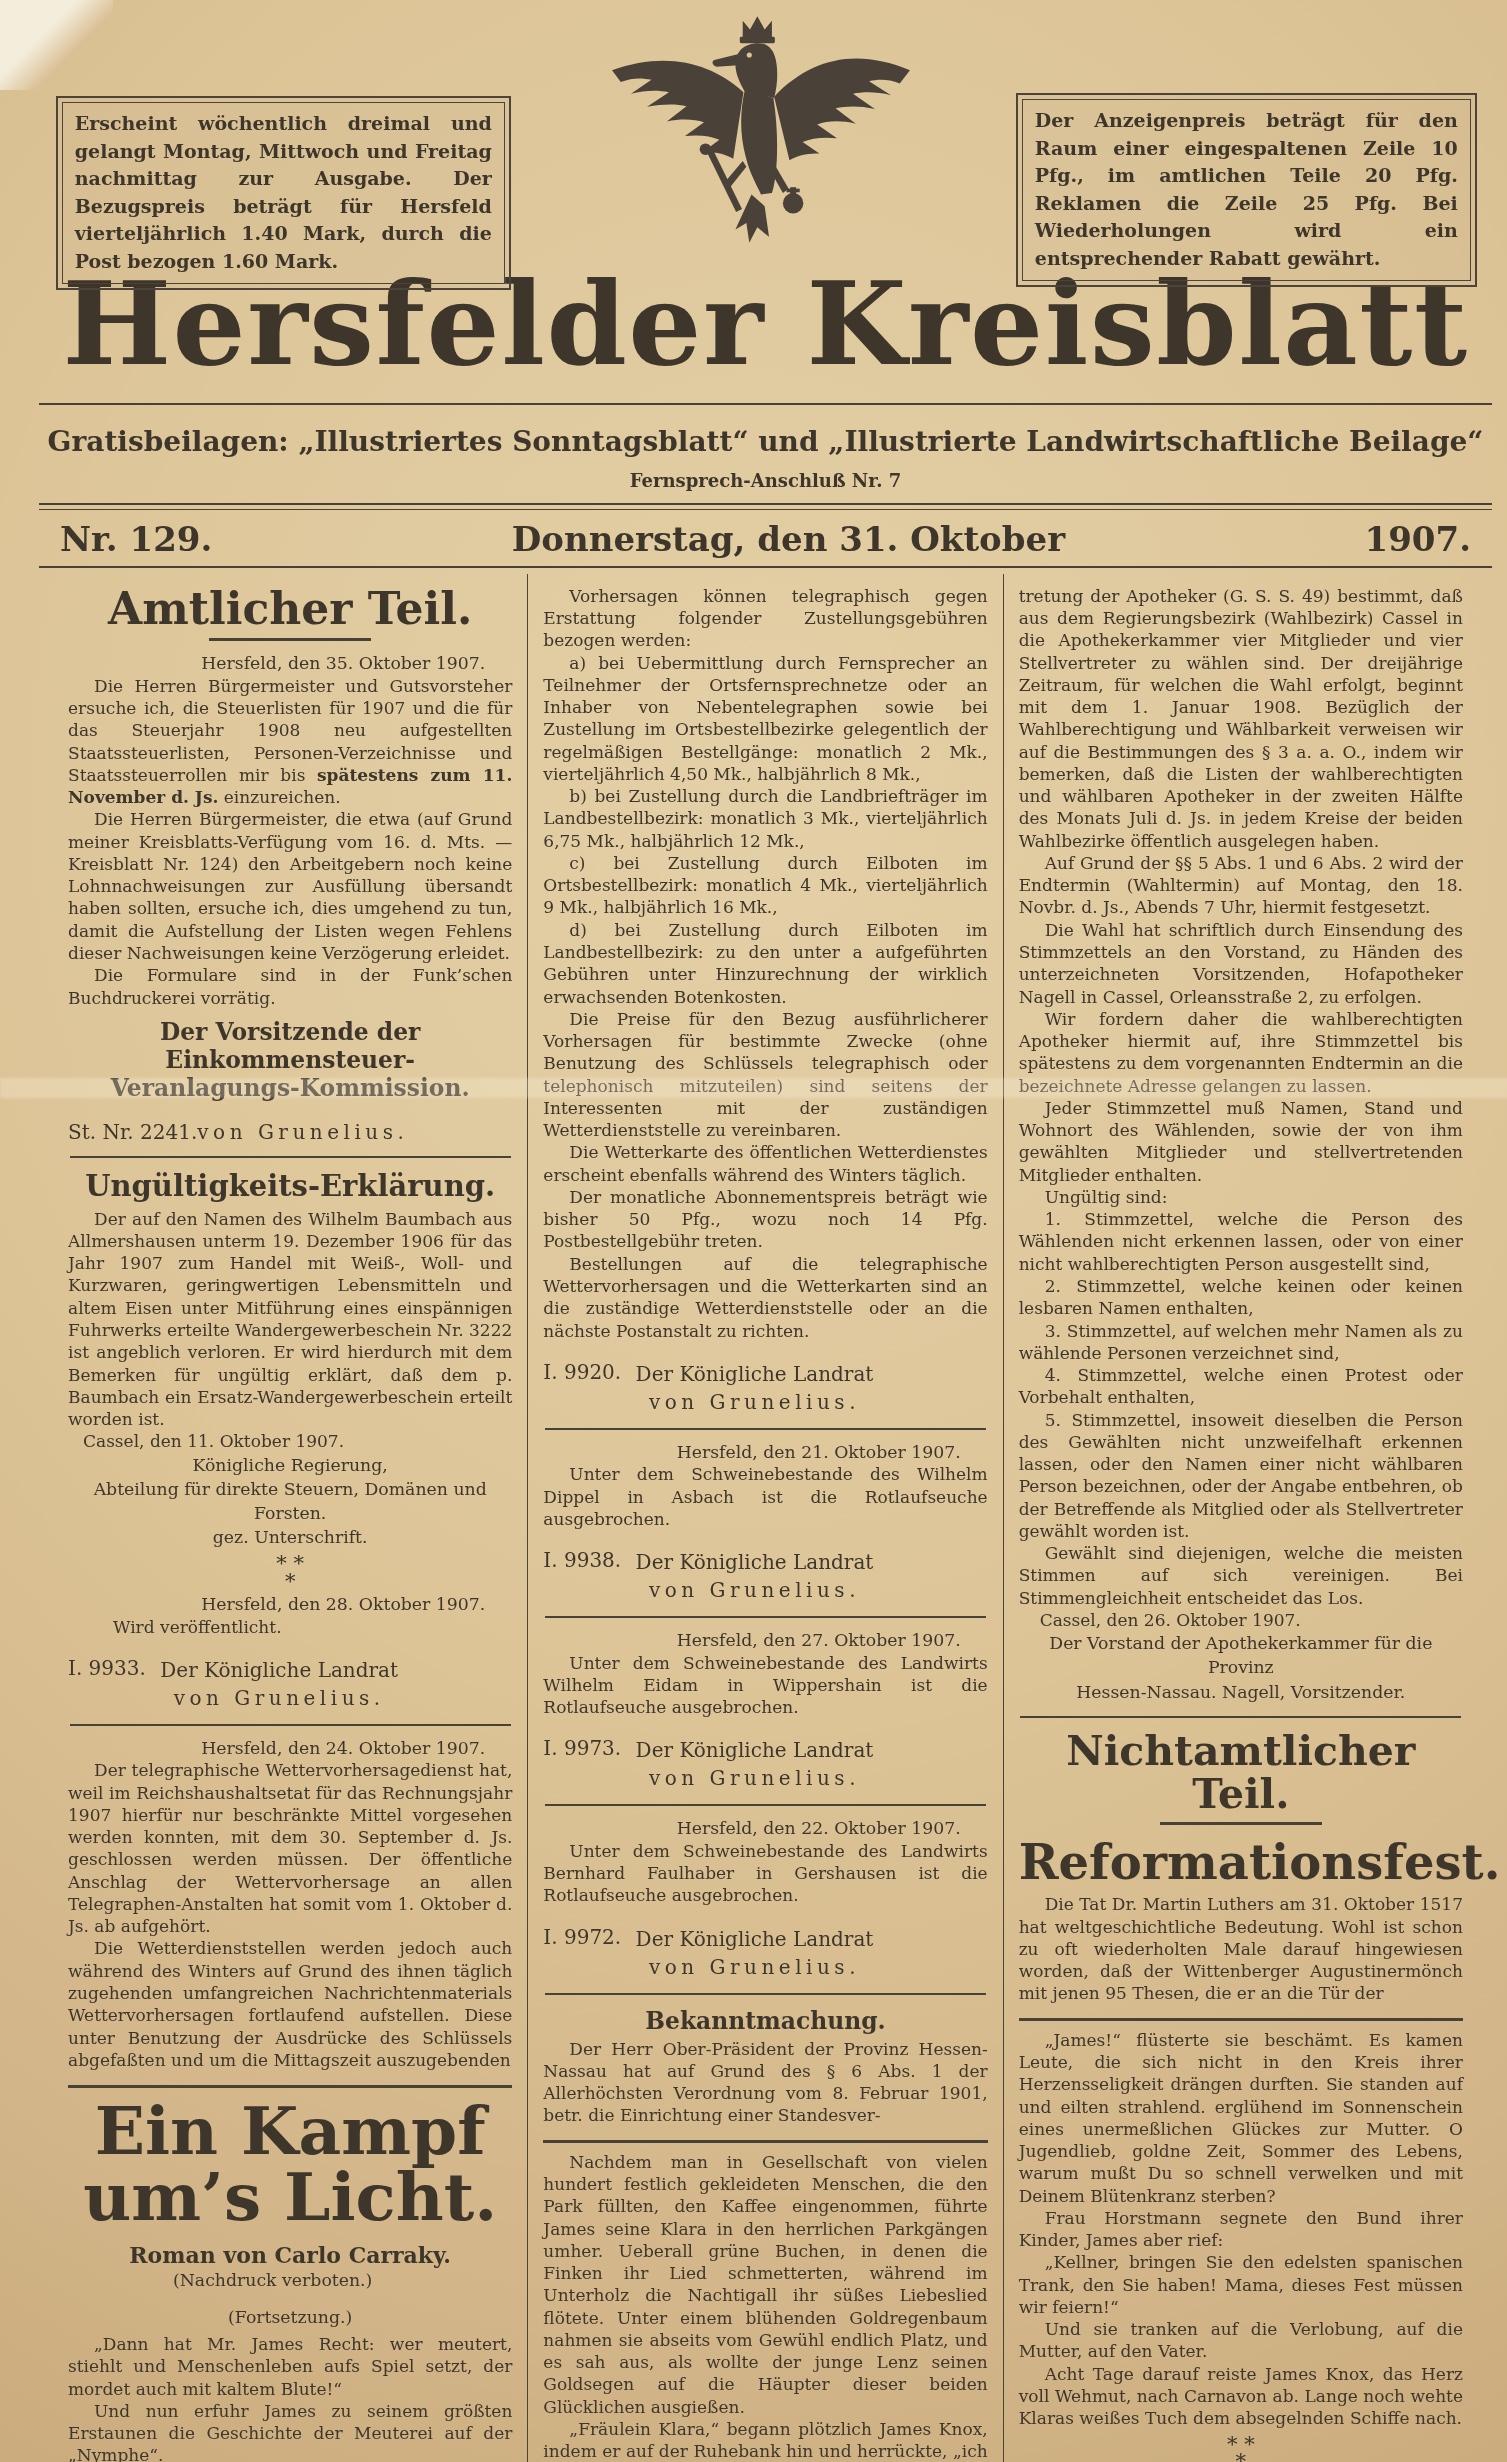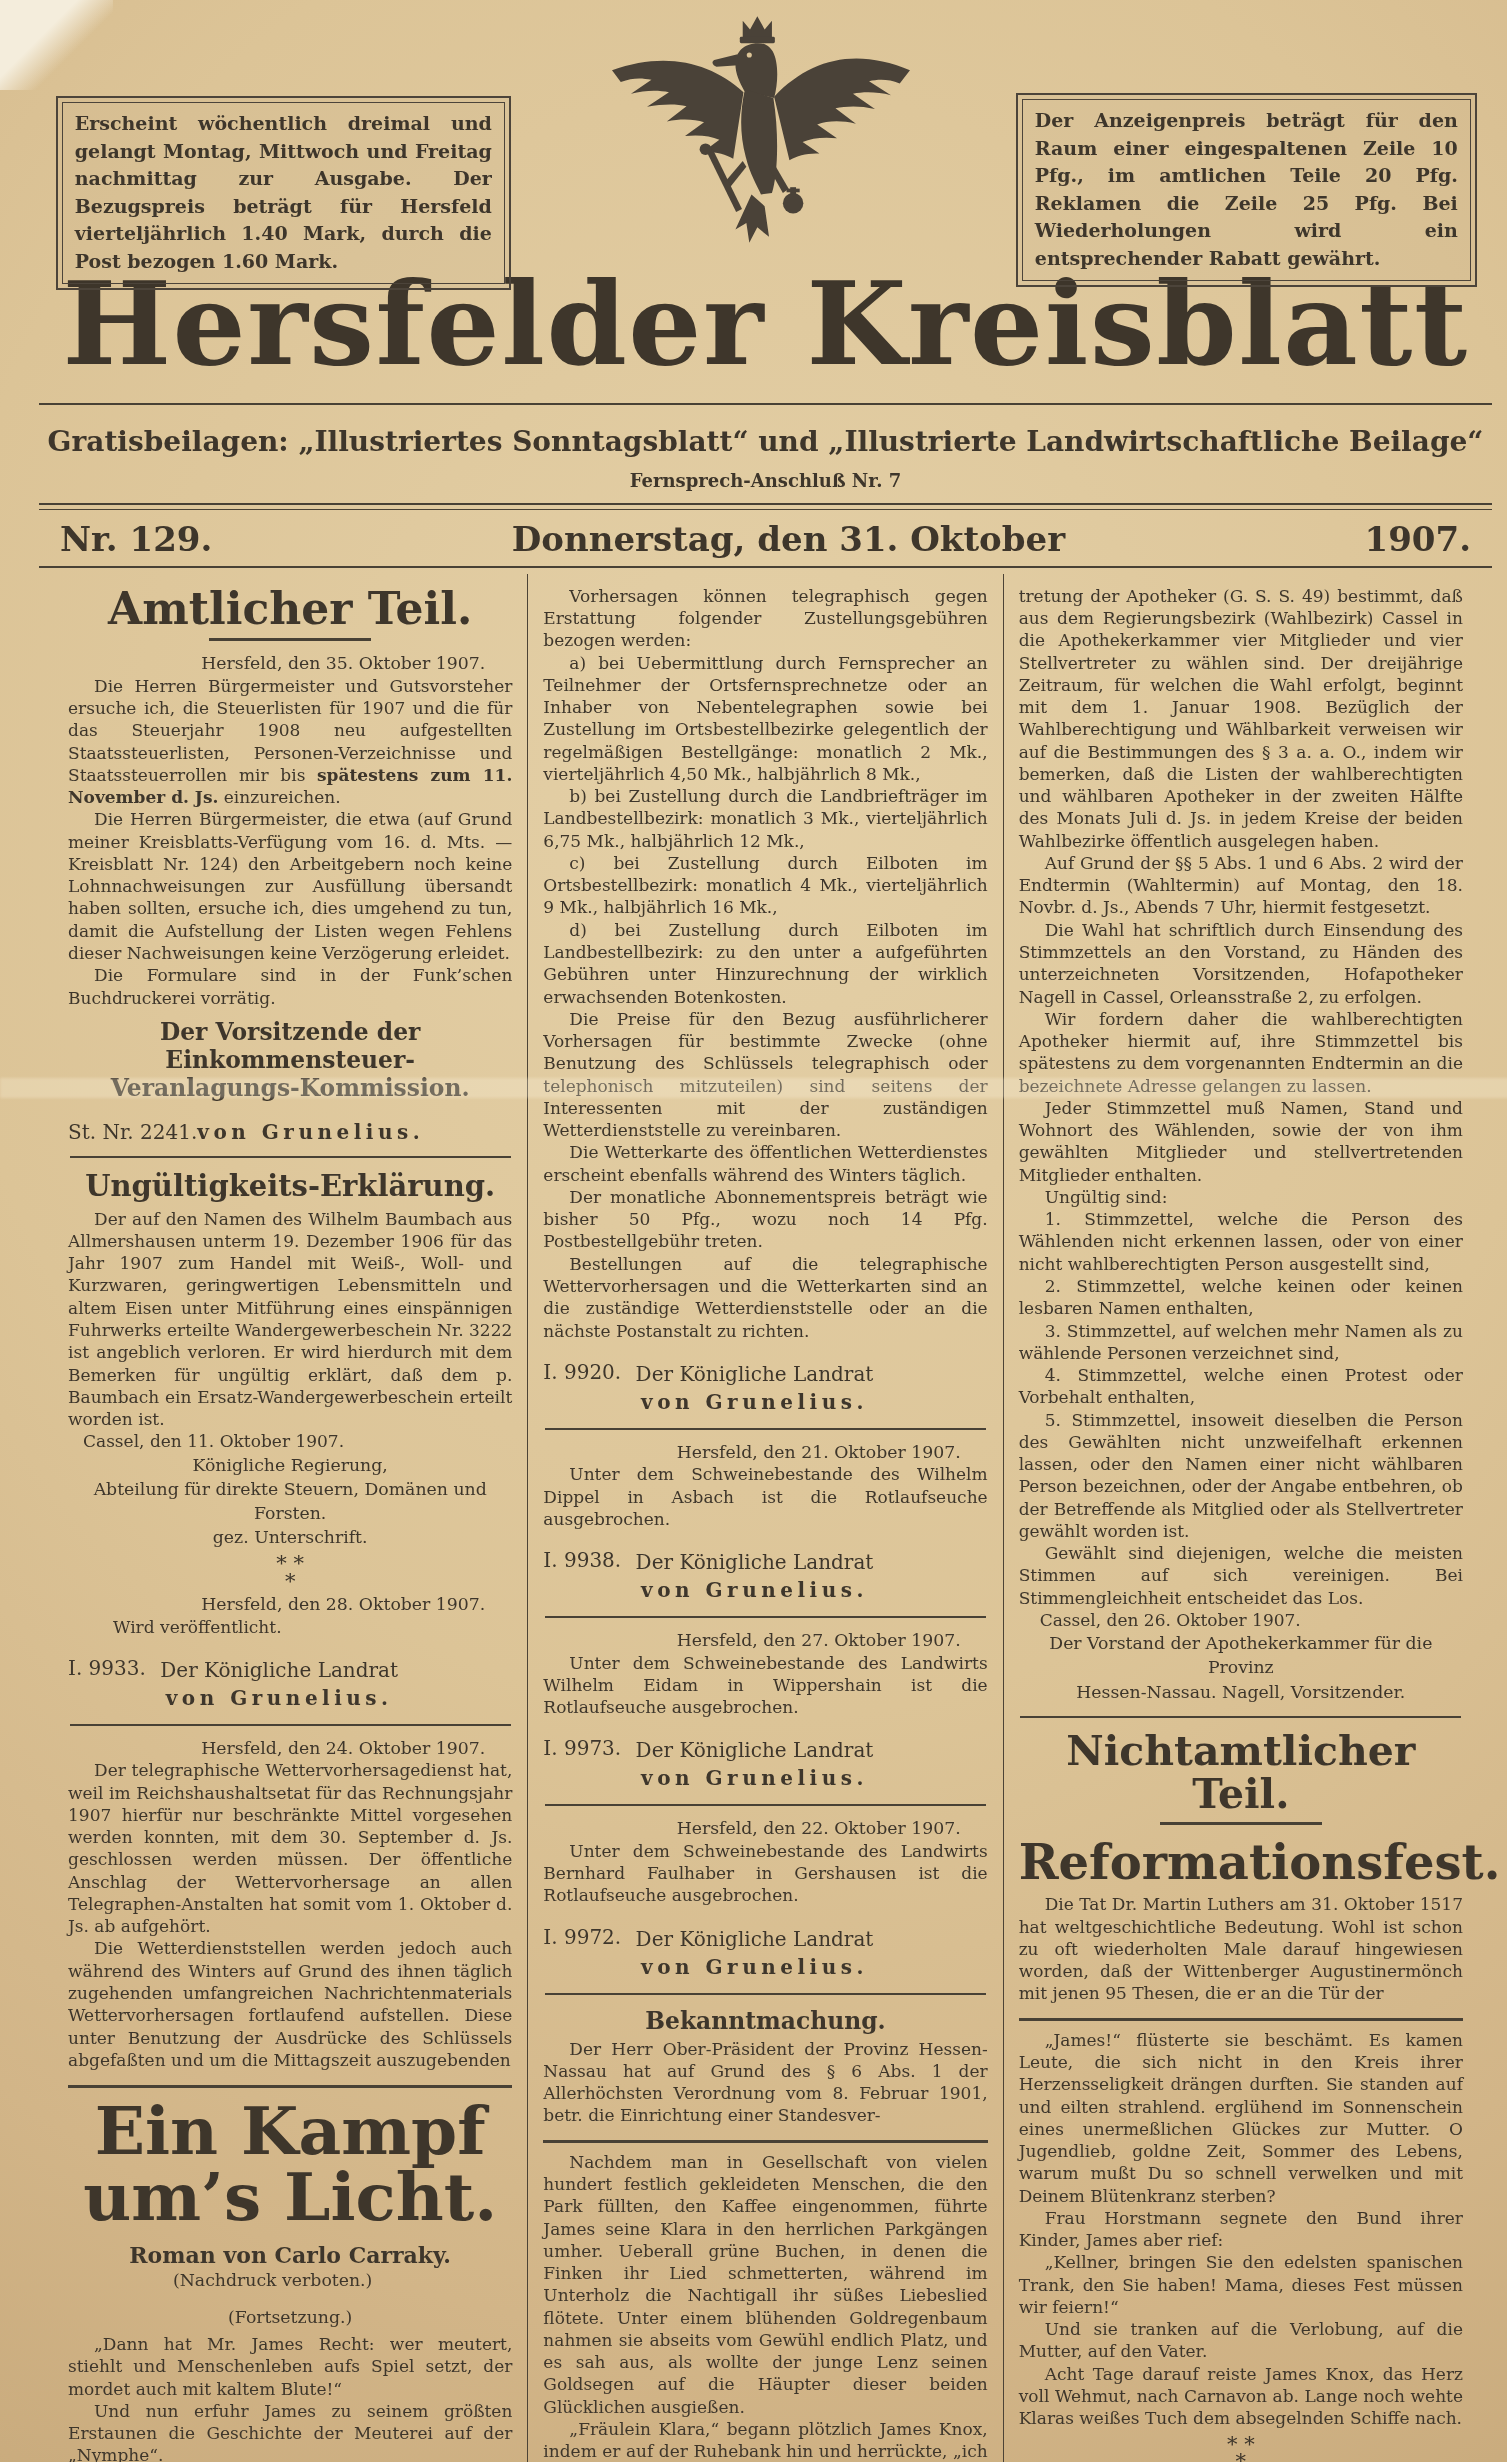--- a/index.html
+++ b/index.html
@@ -40,21 +40,21 @@
   .p{font-size:17px;line-height:1.31;text-align:justify;text-indent:26px;margin:0;}
   .noind{text-indent:0;}
   .dateline{text-align:right;padding-right:27px;font-size:17.3px;margin:7.5px 0 1.5px;}
   .section-h{font-size:44px;font-weight:bold;text-align:center;margin:12px 0 6px;line-height:1.05;}
   .section-rule{width:162px;border-top:3px solid #484135;margin:0 auto 12px;}
   .sub-h{font-size:29px;font-weight:bold;text-align:center;margin:10.6px 0 4.5px;line-height:1.15;}
   .bek-h{font-size:23.4px;font-weight:bold;text-align:center;margin:9px 0 3px;}
   .divider{border-top:2.6px solid #484135;margin:12px 1.5px;}
   .sig-row{display:flex;justify-content:flex-start;align-items:flex-start;font-size:20px;margin-top:18px;}
   .sig-block{width:60%;text-align:center;line-height:1.4;}
-  .sperr{letter-spacing:4.5px;font-weight:bold;}
+  .sperr{letter-spacing:4.5px;}
   .center{text-align:center;}
   .asterisks{text-align:center;font-size:21px;line-height:.85;margin:6px 0 3px;}
   .feuill-rule{border-top:3.8px solid #484135;margin:13.6px 0 7.5px;}
   .feuill-title{font-size:66px;font-weight:bold;text-align:center;line-height:1;margin:10.6px 0 12px;}
   .byline{text-align:center;font-weight:bold;font-size:22px;margin:0;}
   .nd-notice{text-align:center;font-size:17.3px;padding-right:35px;margin-top:1.5px;}
   .fortsetzung{text-align:center;font-size:17.3px;margin:3px 0 6px;}
 </style>
 </head>
 <body>

